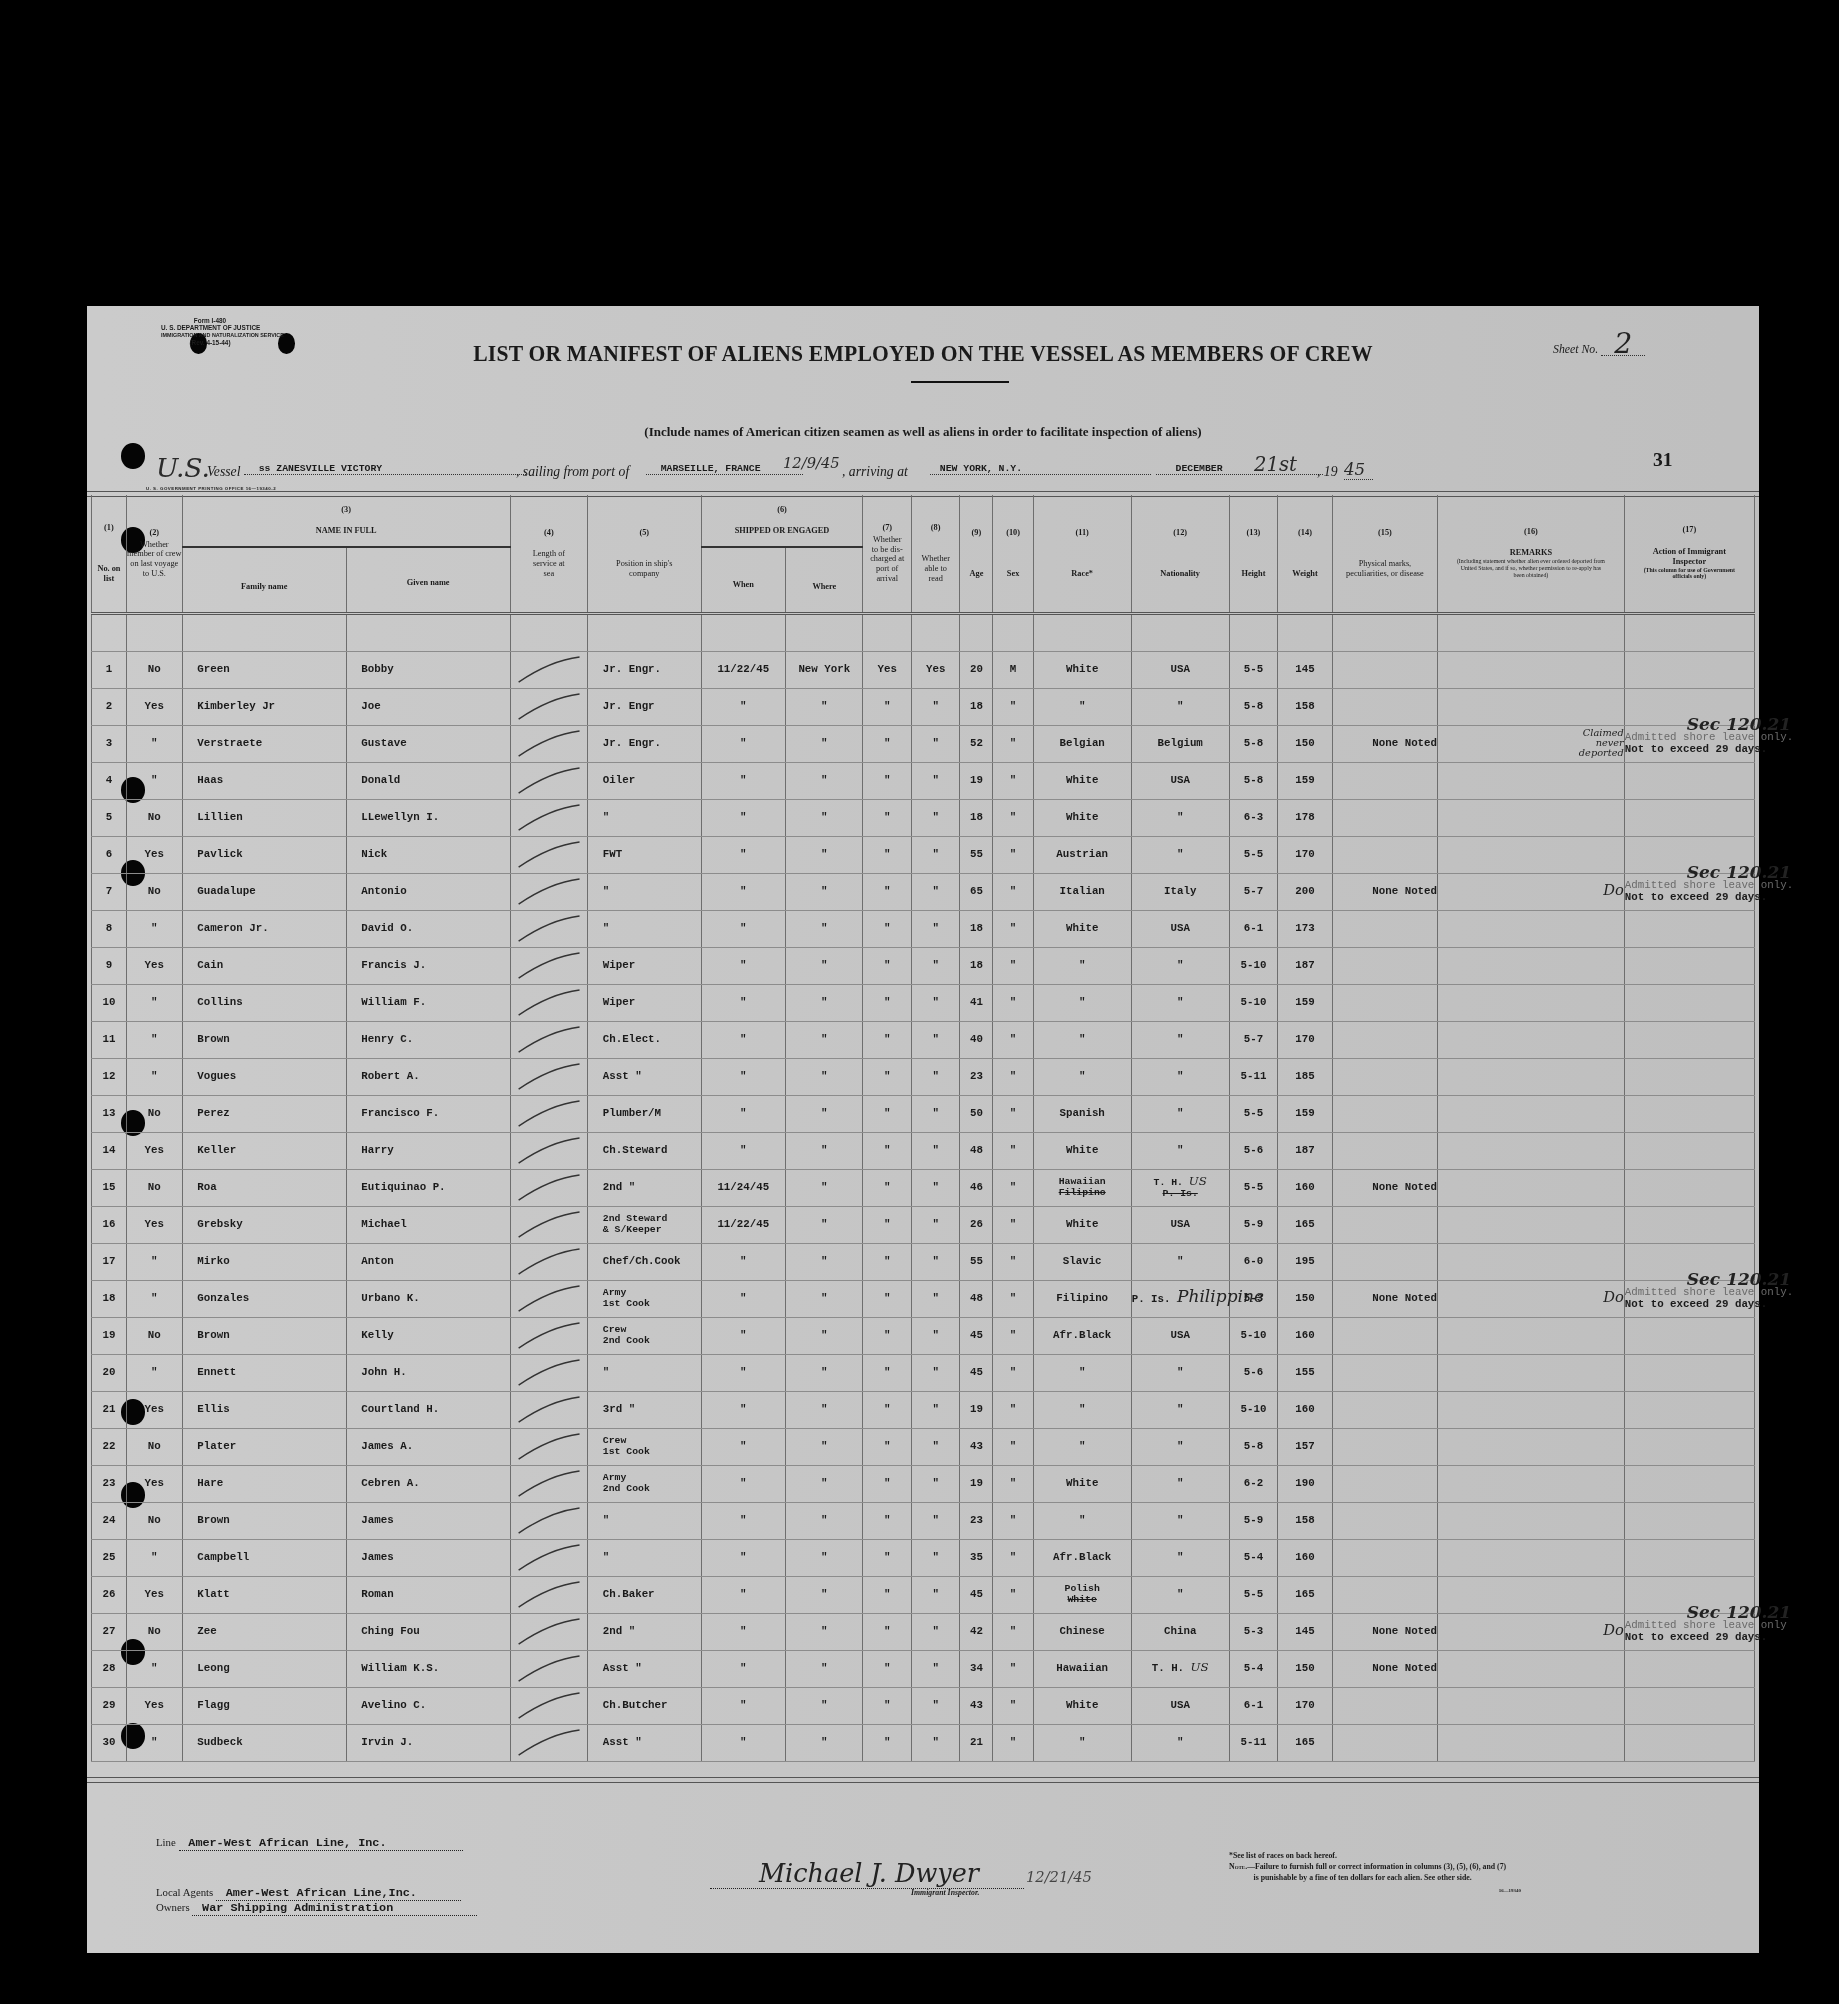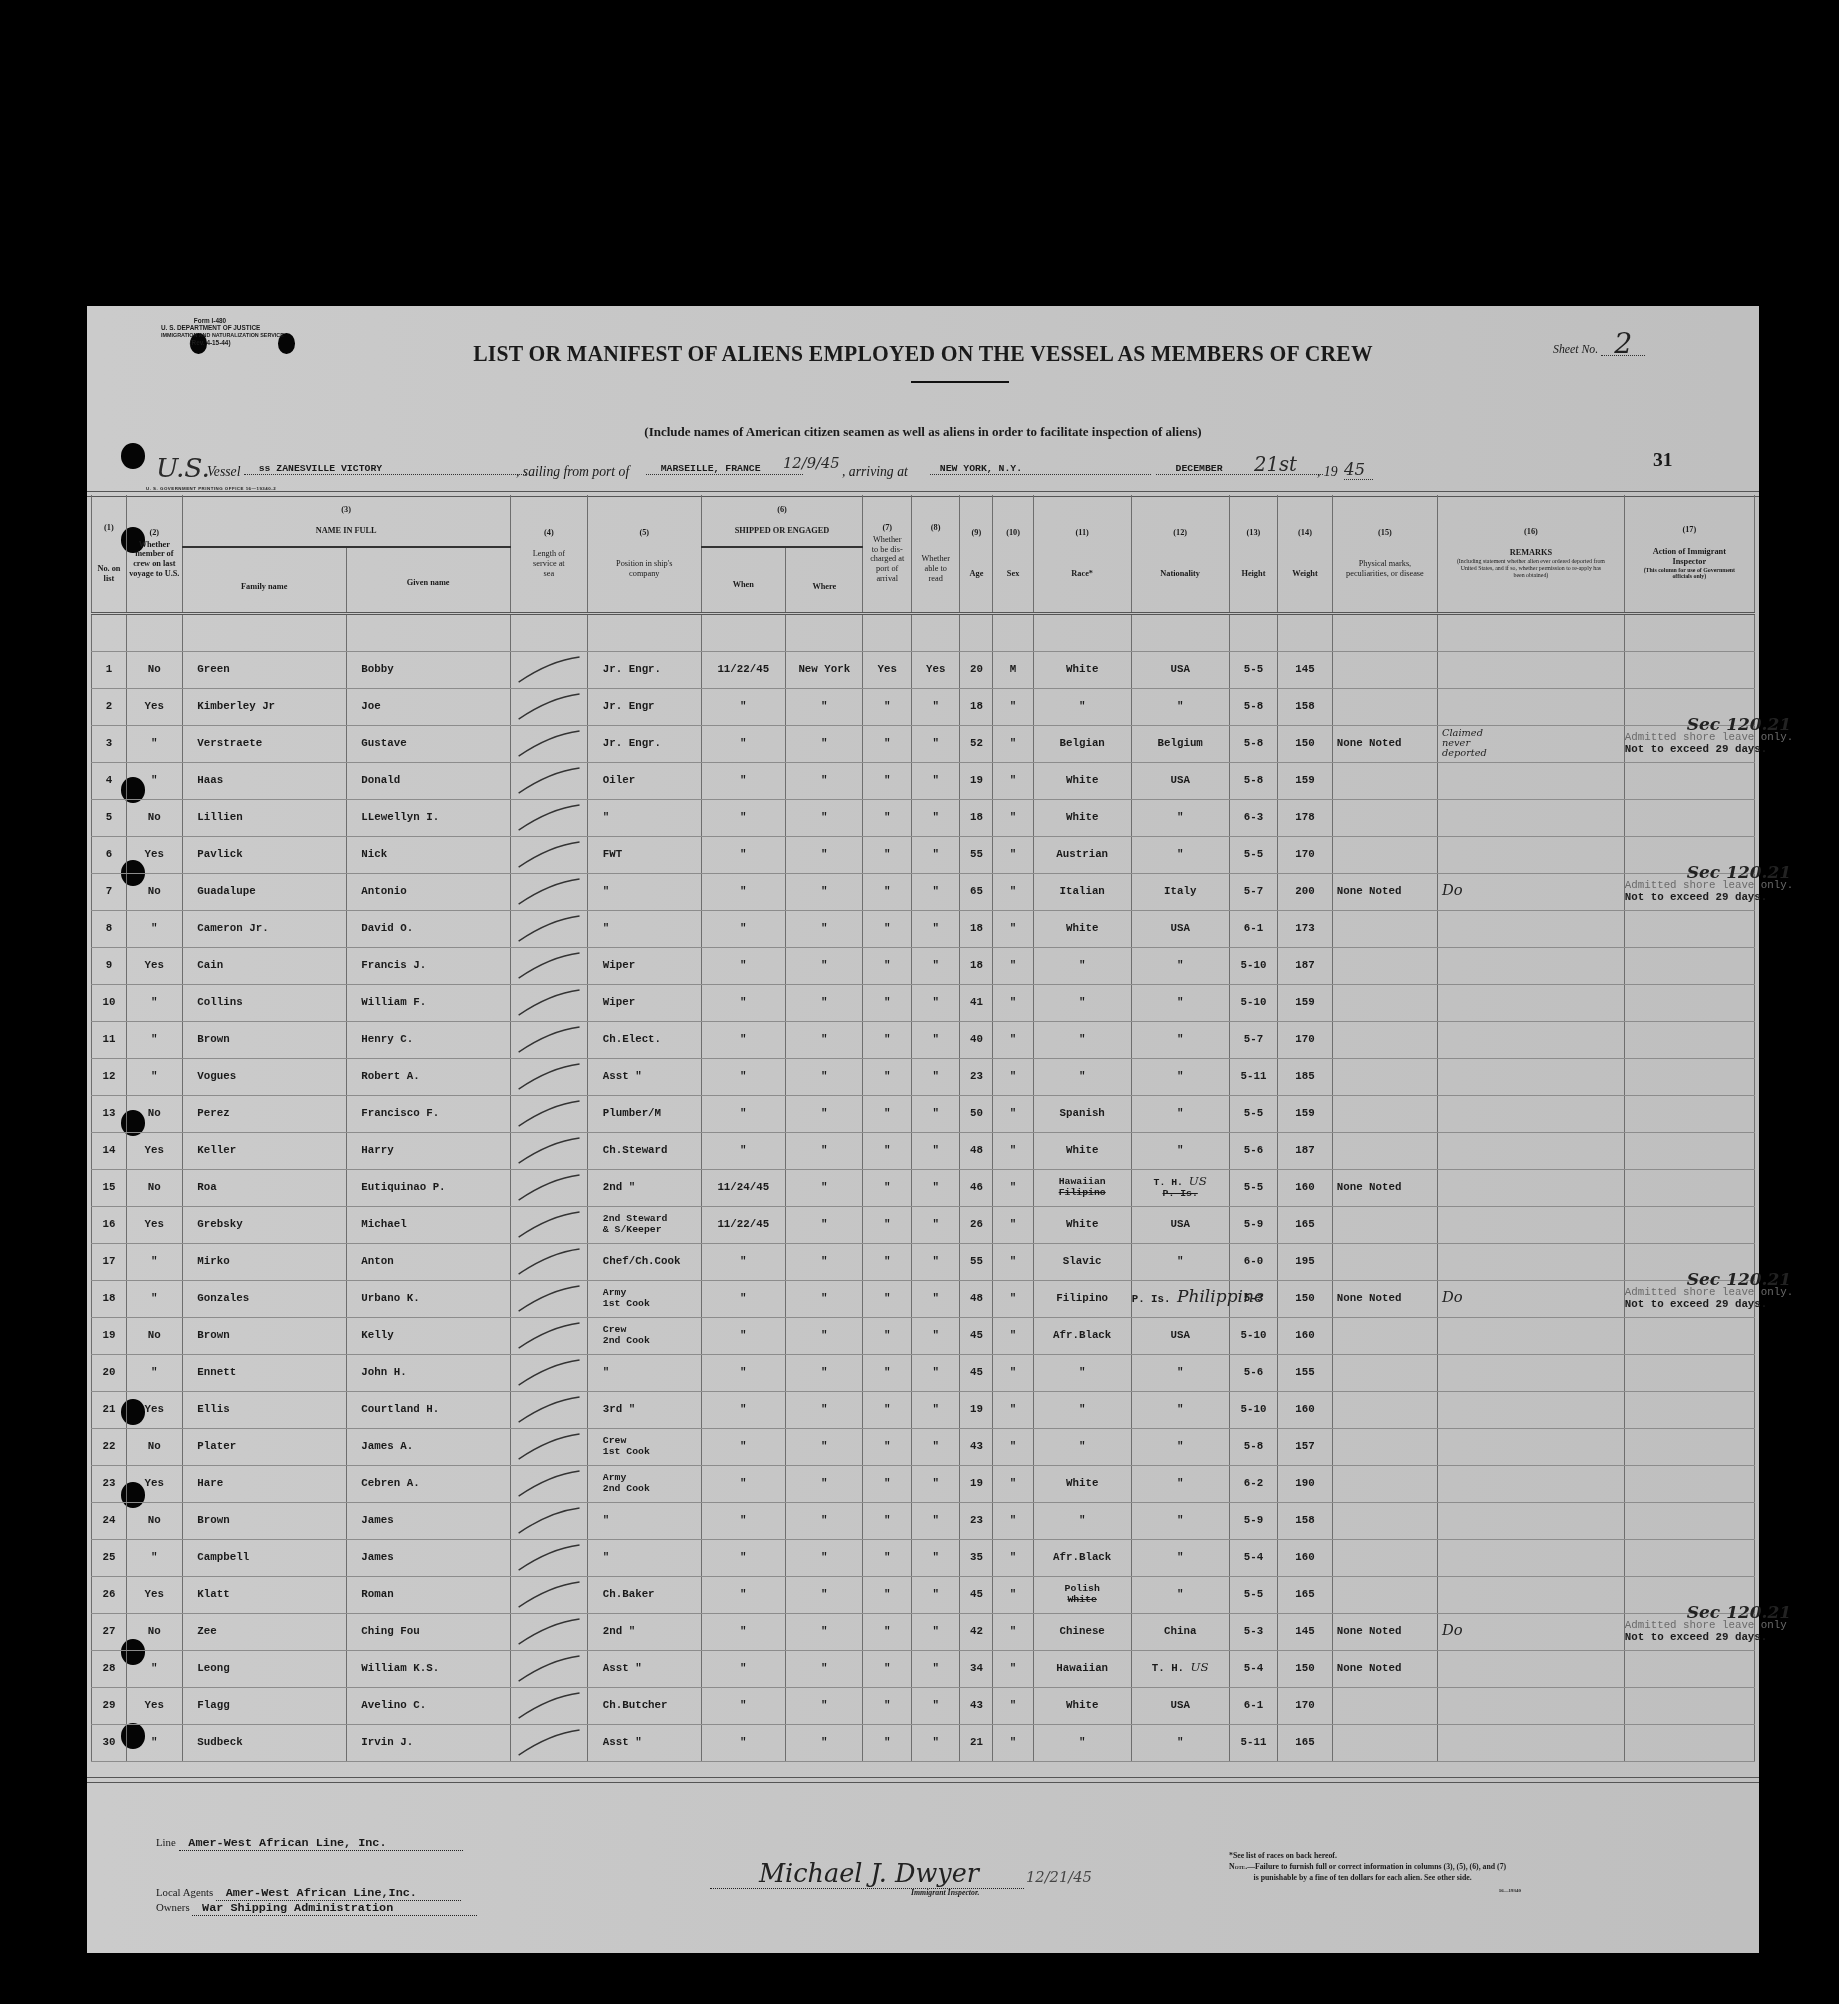--- a/index.html
+++ b/index.html
@@ -23,21 +23,21 @@
   .page-num { position:absolute; left:1566px; top:143px; font-size:19.6px; font-weight:bold; }
   .gpo { position:absolute; left:59px; top:180px; font-family:"Liberation Sans",sans-serif; font-size:4.4px; font-weight:bold; letter-spacing:0.5px; }
   .rule-thick { position:absolute; left:0; width:1672px; height:3.9px; border-top:1.5px solid #555; border-bottom:1.5px solid #555; }
   table.grid { position:absolute; left:3.9px; top:189px; width:1664px; border-collapse:collapse; table-layout:fixed; }
   table.grid td, table.grid th { border-left:0.7px solid #6e6e6e; border-right:0.7px solid #6e6e6e; padding:0; text-align:center; vertical-align:middle; overflow:visible; }
   table.grid th { font-family:"Liberation Serif",serif; font-weight:bold; font-size:8.3px; line-height:9.8px; }
   .colnum { display:block; font-size:8.3px; margin-bottom:2px; }
   .hdr-row th { height:107px; vertical-align:top; padding-top:3.9px; border-bottom:3.4px double #555; }
   tr.data td { height:36px; border-bottom:1px solid #8c8c8c; font-family:"Liberation Mono",monospace; font-weight:bold; font-size:10.8px; line-height:11.8px; white-space:nowrap; position:relative; }
   tr.data td.left { text-align:left; padding-left:14.7px; }
-  tr.data td.remark { text-align:left; padding-left:3.9px; }
+  tr.data td.remark { text-align:right; padding-left:3.9px; }
   .small2 { font-size:9.8px; line-height:10.8px; display:block; }
   .stroke { position:absolute; left:5.9px; top:2.9px; width:69px; height:29px; }
   .handnote { font-family:"DejaVu Serif",serif; font-style:italic; font-weight:normal; color:#222; }
   .action { font-family:"Liberation Mono",monospace; font-size:9.8px; line-height:12.7px; font-weight:bold; text-align:left; padding-left:3.9px; }
   .action .faint { color:#6a6a6a; font-weight:normal; }
   .sec { position:absolute; top:-6.9px; left:62px; font-family:"DejaVu Serif",serif; font-style:italic; font-size:17px; color:#222; font-weight:bold; }
   .spacer-row td { height:48px; border-bottom:none; }
   .footer { position:absolute; left:0; top:1471px; width:1672px; height:167px; }
   .foot-line { position:absolute; left:69px; font-size:10.8px; }
   .foot-line .lbl { font-family:"Liberation Serif",serif; }
@@ -118,21 +118,21 @@
         <col style="width:95px">
         <col style="width:47px">
       <col style="width:53px">
         <col style="width:102px">
         <col style="width:181px">
         <col style="width:126px">
     </colgroup>
     <thead>
       <tr class="hdr-row">
         <th rowspan="2"><span class="colnum">(1)</span><br><br><br><span>No. on list</span></th>
-        <th rowspan="2"><span class="colnum">(2)</span><span style="font-weight:bold;">Whether member of crew on last voyage to U.S.</span></th>
+        <th rowspan="2"><span class="colnum">(2)</span><span style="font-weight:normal;">Whether member of crew on last voyage to U.S.</span></th>
         <th colspan="2" style="height:51px;border-bottom:2px solid #333;"><span class="colnum">(3)</span><br><span>NAME IN FULL</span></th>
         <th rowspan="2"><span class="colnum">(4)</span><br><span style="font-weight:normal;display:inline-block;width:39px;">Length of service at sea</span></th>
         <th rowspan="2"><span class="colnum">(5)</span><br><br><span style="font-weight:normal;display:inline-block;width:83px;">Position in ship's company</span></th>
         <th colspan="2" style="height:51px;border-bottom:2px solid #333;"><span class="colnum">(6)</span><br><span>SHIPPED OR ENGAGED</span></th>
         <th rowspan="2"><span class="colnum">(7)</span><span style="font-weight:normal;display:inline-block;width:37px;">Whether to be dis-charged at port of arrival</span></th>
         <th rowspan="2"><span class="colnum">(8)</span><br><br><span style="font-weight:normal;display:inline-block;width:37px;">Whether able to read</span></th>
         <th rowspan="2"><span class="colnum">(9)</span><br><br><br><span>Age</span></th>
         <th rowspan="2"><span class="colnum">(10)</span><br><br><br><span>Sex</span></th>
         <th rowspan="2"><span class="colnum">(11)</span><br><br><br><span>Race*</span></th>
         <th rowspan="2"><span class="colnum">(12)</span><br><br><br><span>Nationality</span></th>

